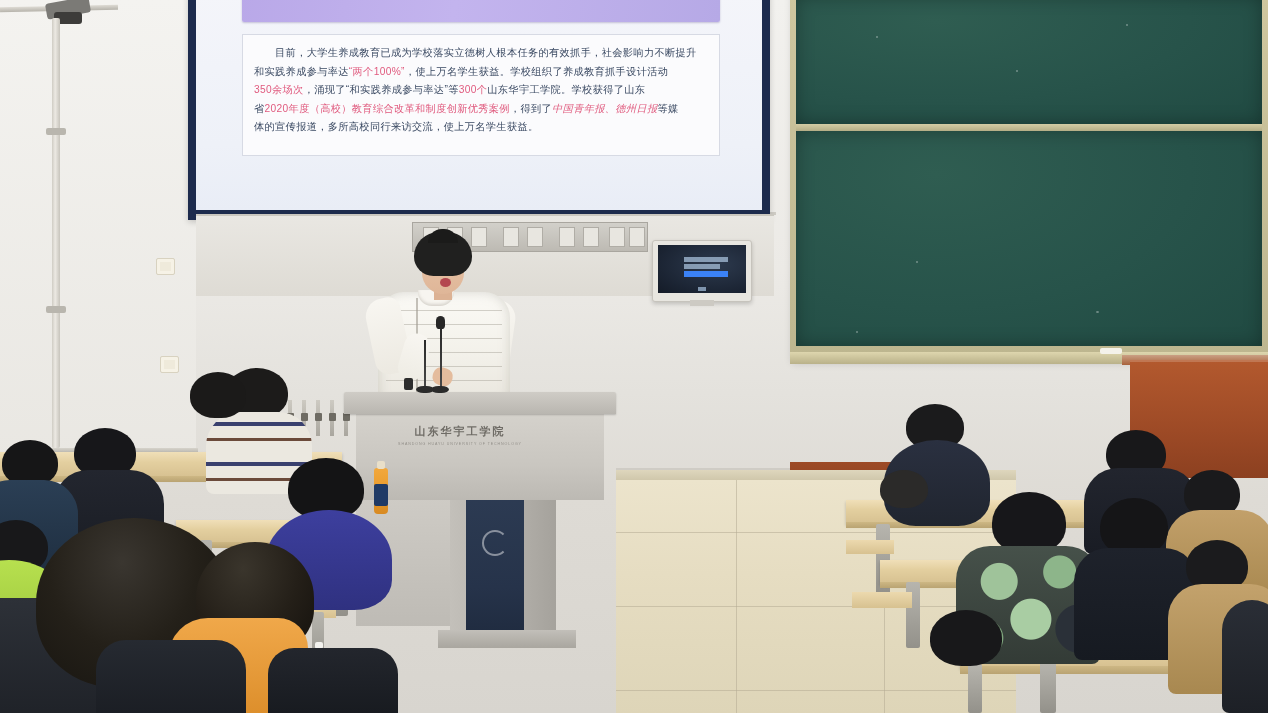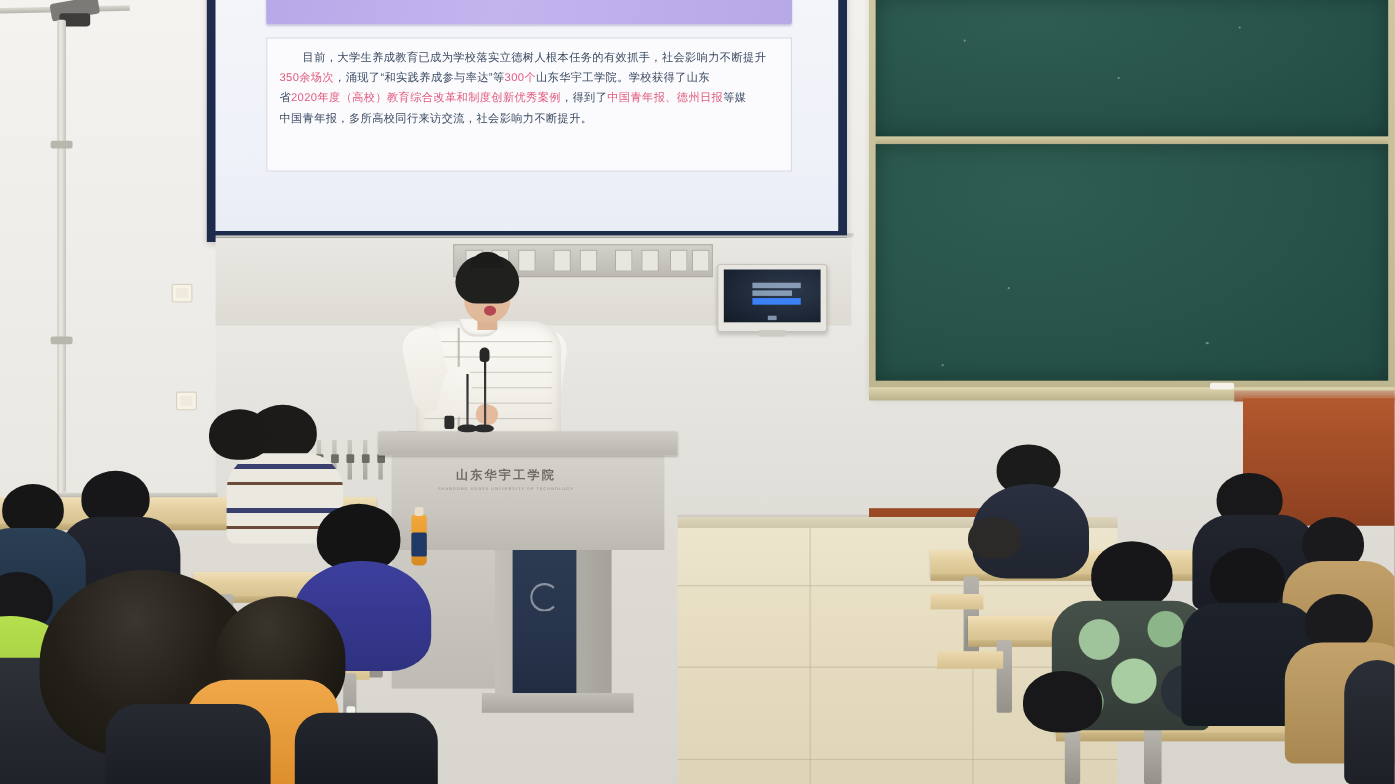--- a/index.html
+++ b/index.html
@@ -479,23 +479,24 @@
     <div class="screen-inner">
       <div class="slide">
 
         <div class="slide-banner">
 
           <div class="banner-line indent">1名学生入围全国大学生年度人物评选。</div>
         </div>
 
         <div class="slide-body" id="slide-body">
             <div class="body-line"><span>　　目前，大学生养成教育已成为学校落实立德树人根本任务的有效抓手，社会影响力不断提升</span></div>
+            <div class="body-line"><span>和实践养成参与率达</span><span style="color: rgb(224, 90, 126);">“两个100%”</span><span>，使上万名学生获益。学校组织了养成教育抓手设计活动</span></div>
             <div class="body-line"><span style="color: rgb(224, 90, 126); margin-top: 28px;">350余场次</span><span>，涌现了“和实践养成参与率达”等</span><span style="color: rgb(224, 90, 126);">300个</span><span>山东华宇工学院。学校获得了山东</span></div>
-            <div class="body-line"><span>省</span><span style="color: rgb(224, 90, 126);">2020年度（高校）教育综合改革和制度创新优秀案例</span><span>，得到了</span><span style="color: rgb(224, 90, 126);">中国青年报、德州日报</span><span>等媒</span></div>
-            <div class="body-line"><span>中国青年报，多所高校同行来访交流，社会影响力不断提升。</span></div>
+            <div class="body-line"><span>省</span><span style="color: rgb(224, 90, 126);">2020年度（高校）教育综合改革和制度创新优秀案例</span><span>，得到了</span><span style="color: rgb(224, 90, 126); font-style: italic;">中国青年报、德州日报</span><span>等媒</span></div>
+            <div class="body-line"><span>体的宣传报道，多所高校同行来访交流，使上万名学生获益。</span></div>
           </div>
 
       </div>
     </div>
   </div>
 
   <div class="wallstrip"></div>
 
 
   <div class="metal-plate">

